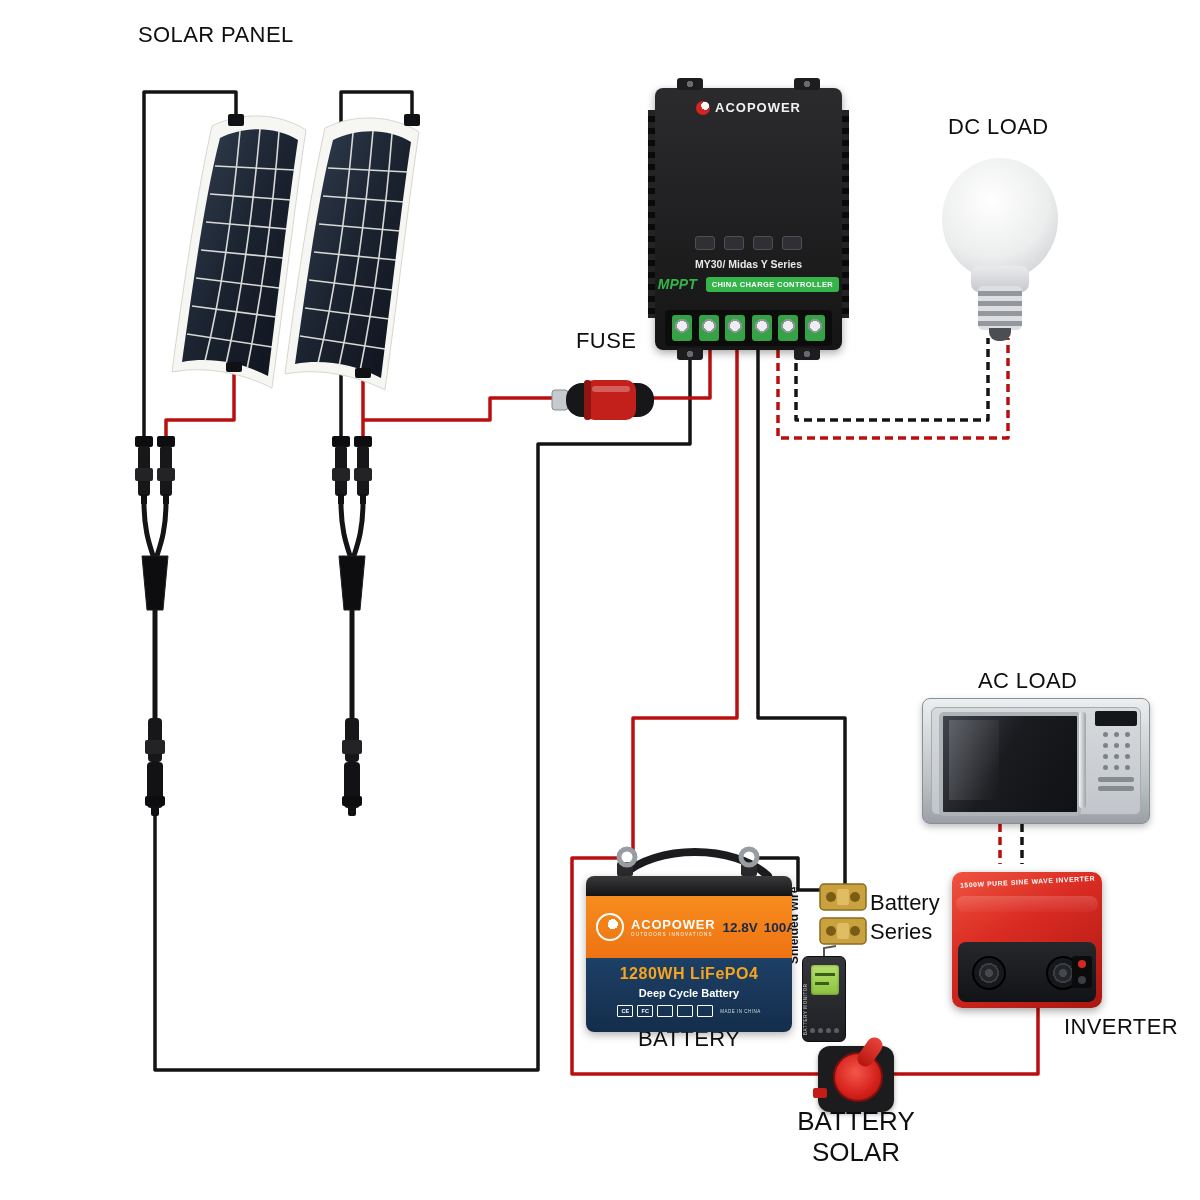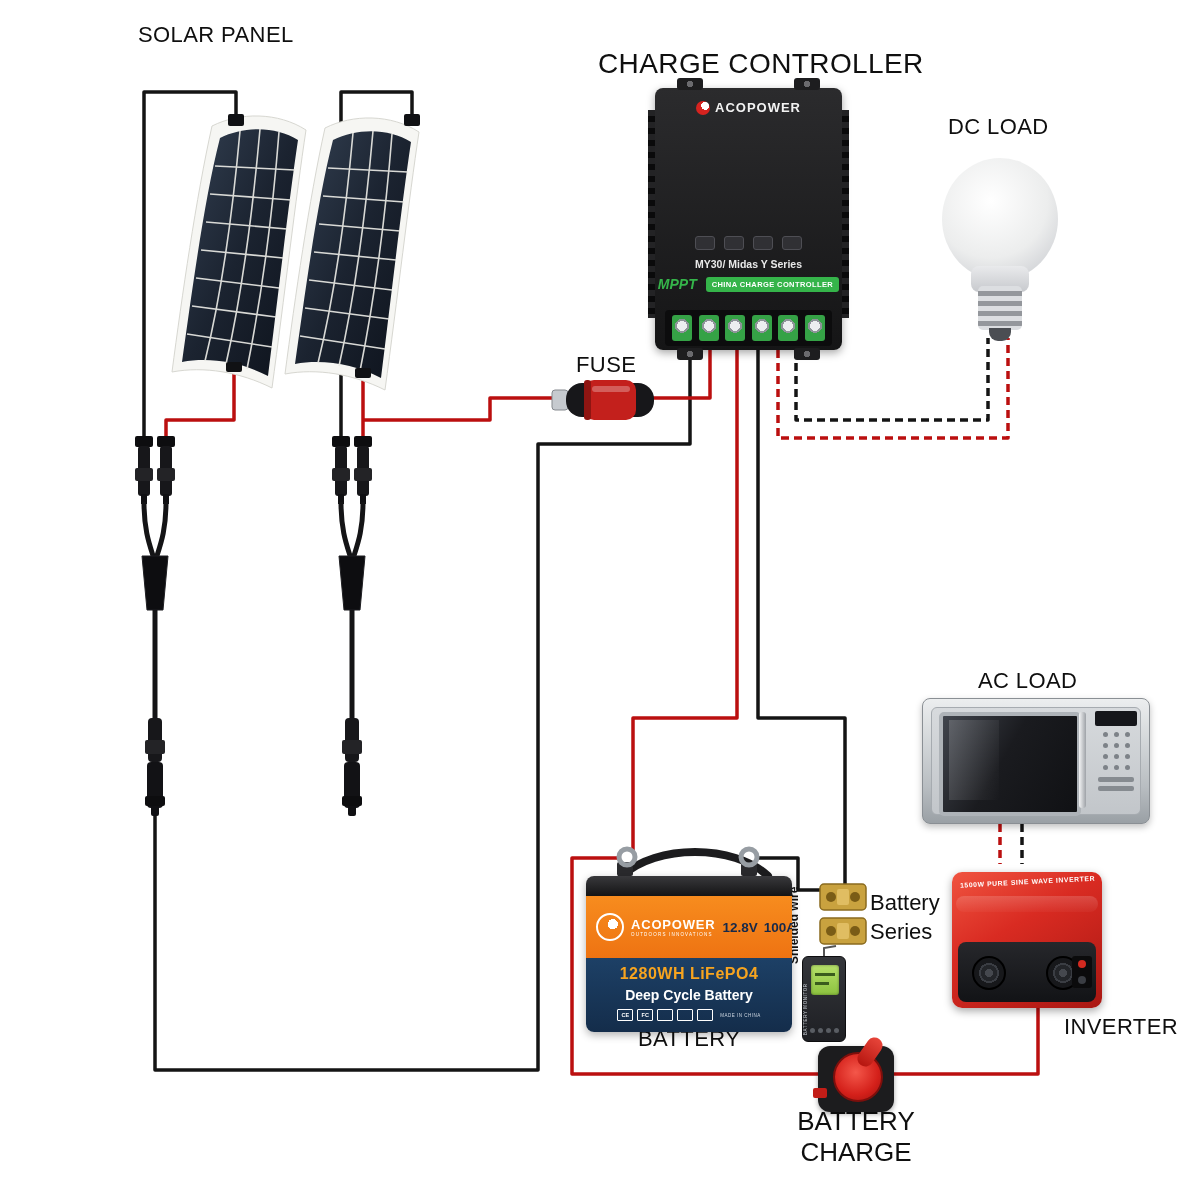--- a/index.html
+++ b/index.html
@@ -125,30 +125,29 @@
       <rect x="837" y="889" width="12" height="16" rx="2" fill="#e0bd62"></rect>
       <rect x="820" y="918" width="46" height="26" rx="4" fill="#c9a23f" stroke="#8a6b1f" stroke-width="1.5"></rect>
       <circle cx="831" cy="931" r="5" fill="#7a5c16"></circle>
         <circle cx="855" cy="931" r="5" fill="#7a5c16"></circle>
       <rect x="837" y="923" width="12" height="16" rx="2" fill="#e0bd62"></rect>
     </g>
     <path d="M824,956 L824,948 L836,946" fill="none" stroke="#555" stroke-width="2"></path>
   </svg>
 
   <div class="lbl" style="left:138px;top:22px;">SOLAR PANEL</div>
-  <div class="lbl" style="left:598px;top:48px;font-size:28px;">CHARGE CONTROLLER</div>
   <div class="lbl" style="left:948px;top:114px;">DC LOAD</div>
-  <div class="lbl" style="left:576px;top:352px;">FUSE</div>
+  <div class="lbl" style="left:576px;top:328px;">FUSE</div>
   <div class="lbl" style="left:978px;top:668px;">AC LOAD</div>
   <div class="lbl" style="left:638px;top:1026px;">BATTERY</div>
   <div class="lbl" style="left:1064px;top:1014px;">INVERTER</div>
 
   <div class="abs" style="left:790px;top:1106px;width:132px;text-align:center;font-size:26px;color:#0f0f0f;line-height:31px;">
     <span style="display:block;">BATTERY</span>
-    <span style="display:block;">CHARGE</span>
+    <span style="display:block;">SOLAR</span>
   </div>
 
   <div class="abs" style="left:870px;top:888px;font-size:22px;color:#0f0f0f;line-height:29px;">
     <span style="display:block;">Battery</span>
     <span style="display:block;">Series</span>
   </div>
 
   <div class="abs" style="left:787px;top:964px;transform:rotate(-90deg);transform-origin:0 0;font-size:12px;font-weight:bold;color:#111;white-space:nowrap;">Shielded wire</div>
 
   <div class="abs" style="left:655px;top:88px;width:187px;height:262px;background:linear-gradient(180deg,#2b2b2d,#151516);border-radius:8px;box-shadow:0 3px 8px rgba(0,0,0,.35);">
@@ -231,21 +230,21 @@
         <span style="color:#fff;font-weight:bold;font-size:13px;letter-spacing:.8px;">ACOPOWER</span>
         <span style="color:#fff;font-size:4.5px;letter-spacing:1.2px;">OUTDOORS INNOVATIONS</span>
       </span>
       <span style="margin-left:auto;display:flex;gap:6px;color:#16294a;font-weight:bold;font-size:13.5px;">
         <span>12.8V</span>
         <span>100AH</span>
       </span>
     </div>
     <div style="height:74px;background:linear-gradient(#1d4066,#132b48);display:flex;flex-direction:column;align-items:center;padding-top:7px;gap:4px;">
       <span style="color:#f7a41f;font-weight:bold;font-size:16px;letter-spacing:.5px;">1280WH LiFePO4</span>
-      <span style="color:#fff;font-weight:bold;font-size:14px;">Deep Cycle Battery</span>
+      <span style="color:#fff;font-weight:bold;font-size:11px;">Deep Cycle Battery</span>
       <span style="display:flex;align-items:center;gap:4px;margin-top:2px;">
         <span class="certbox">CE</span>
         <span class="certbox">FC</span>
         <span class="certbox"></span>
         <span class="certbox"></span>
         <span class="certbox"></span>
         <span style="color:#cfd8e2;font-size:4.5px;letter-spacing:.5px;margin-left:3px;">MADE IN CHINA</span>
       </span>
     </div>
   </div>

